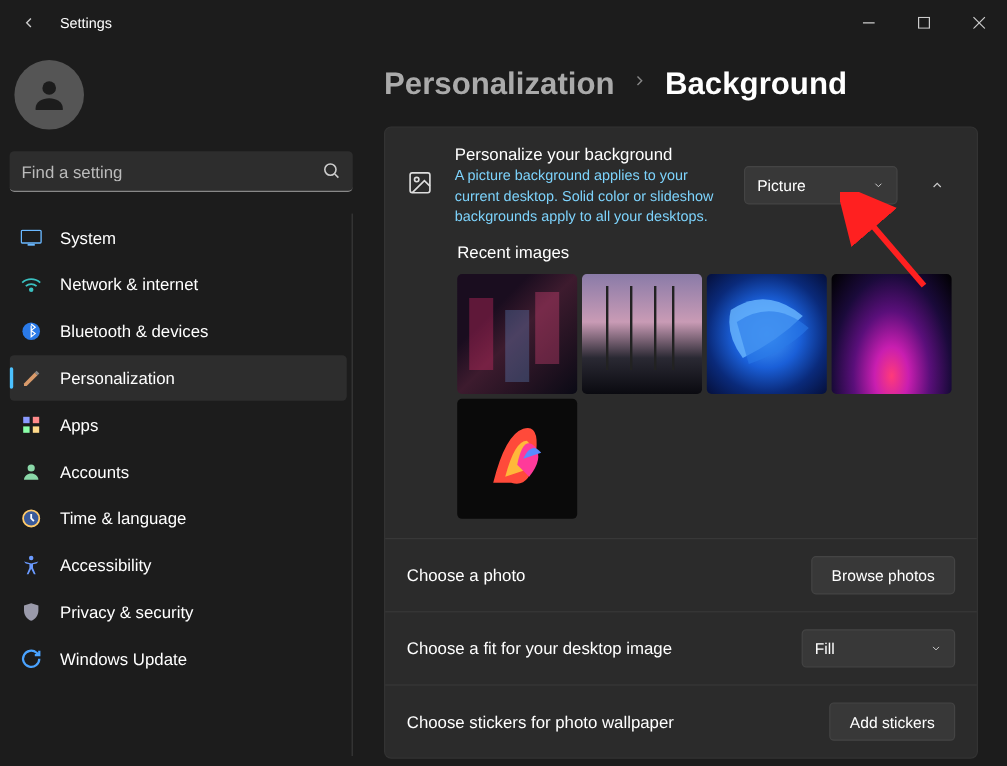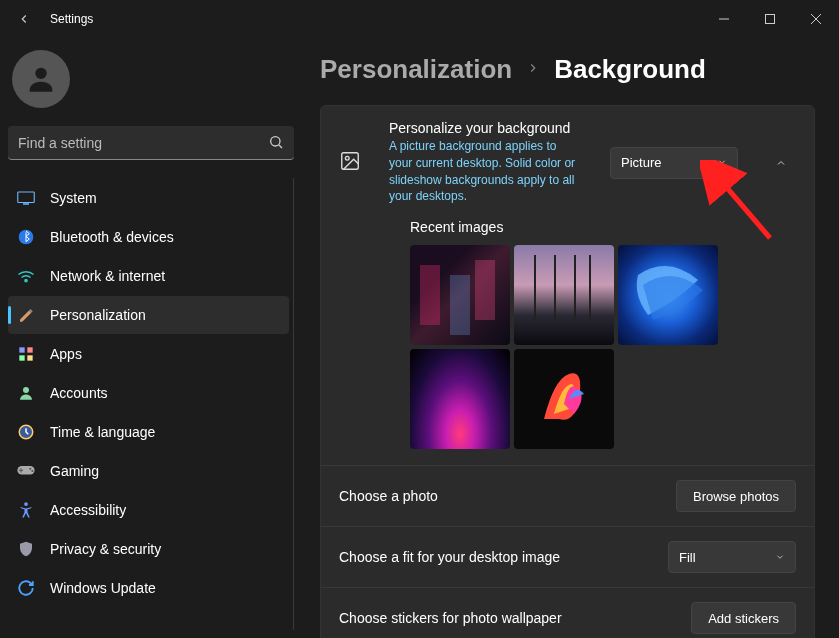--- a/index.html
+++ b/index.html
@@ -27,28 +27,28 @@
   .nav-item.active::before { content:""; position:absolute; left:0; top:10px; bottom:10px; width:3px; background:#4cc2ff; border-radius:2px; }
   .nav-icon { width:20px; height:20px; margin-right:14px; display:flex; align-items:center; justify-content:center; }
 
   .main { flex:1; padding:16px 24px 16px 20px; overflow-y:auto; }
   .breadcrumb { display:flex; align-items:center; gap:14px; margin-bottom:20px; }
   .bc-parent { font-size:26px; font-weight:600; color:#aaa; }
   .bc-sep { color:#888; }
   .bc-current { font-size:26px; font-weight:600; }
 
   .card { background:#2b2b2b; border:1px solid #333; border-radius:6px; margin-bottom:4px; }
-  .expander-head { display:flex; align-items:center; padding:14px 18px; gap:28px; }
+  .expander-head { display:flex; align-items:center; padding:14px 18px; gap:18px; }
   .exp-text { flex:1; }
   .exp-title { font-size:14px; }
   .exp-desc { font-size:12px; color:#7dd3fc; line-height:1.4; margin-top:2px; max-width:230px; }
   .dropdown { background:#383838; border:1px solid #444; border-radius:4px; height:32px; min-width:128px; display:flex; align-items:center; justify-content:space-between; padding:0 10px; font-size:13px; }
   .chev-btn { width:30px; height:30px; display:flex; align-items:center; justify-content:center; }
 
-  .recent { padding:0 18px 16px 89px; }
+  .recent { padding:0 18px 16px 60px; }
   .recent-title { font-size:14px; margin-bottom:10px; }
   .thumbs { display:flex; flex-wrap:wrap; gap:4px; }
   .thumb { width:100px; height:100px; border-radius:4px; background:#222; position:relative; overflow:hidden; }
 
   .row { display:flex; align-items:center; justify-content:space-between; padding:14px 18px; border-top:1px solid #383838; }
   .row-label { font-size:14px; }
   .btn { background:#383838; border:1px solid #444; border-radius:4px; height:32px; padding:11px 16px; font-size:13px; display:flex; align-items:center; color:#fff; }
 
   .arrow-annot { position:absolute; pointer-events:none; }
 </style>
@@ -104,36 +104,36 @@
           <span class="nav-icon">
             <svg width="18" height="14" viewBox="0 0 24 18" fill="#6ab8ff">
               <rect x="1" y="1" width="22" height="14" rx="1" fill="none" stroke="#6ab8ff" stroke-width="1.5"></rect>
               <rect x="8" y="16" width="8" height="2"></rect>
             </svg>
           </span>
           <span>System</span>
         </div>
         <div class="nav-item">
           <span class="nav-icon">
-            <svg width="16" height="18" viewBox="0 0 24 24">
-              <circle cx="12" cy="12" r="11" fill="#2a7ae8"></circle>
-              <path d="M12 5v14l5-4-5-4 5-4-5-4" fill="none" stroke="#fff" stroke-width="1.5"></path>
-            </svg>
-          </span>
-          <span>Bluetooth &amp; devices</span>
-        </div>
-        <div class="nav-item">
-          <span class="nav-icon">
             <svg width="18" height="14" viewBox="0 0 24 18" fill="none" stroke="#3ac0c0" stroke-width="2">
               <path d="M2 7 a15 15 0 0 1 20 0"></path>
               <path d="M6 11 a9 9 0 0 1 12 0"></path>
               <circle cx="12" cy="15" r="1.5" fill="#3ac0c0"></circle>
             </svg>
           </span>
           <span>Network &amp; internet</span>
+        </div>
+        <div class="nav-item">
+          <span class="nav-icon">
+            <svg width="16" height="18" viewBox="0 0 24 24">
+              <circle cx="12" cy="12" r="11" fill="#2a7ae8"></circle>
+              <path d="M12 5v14l5-4-5-4 5-4-5-4" fill="none" stroke="#fff" stroke-width="1.5"></path>
+            </svg>
+          </span>
+          <span>Bluetooth &amp; devices</span>
         </div>
         <div class="nav-item active">
           <span class="nav-icon">
             <svg width="18" height="18" viewBox="0 0 24 24">
               <path d="M4 18 L16 6 l3 3 L7 21 H4z" fill="#d89a6a"></path>
               <path d="M16 6l3 3 2-2-3-3z" fill="#888"></path>
             </svg>
           </span>
           <span>Personalization</span>
         </div>
@@ -159,31 +159,20 @@
         </div>
         <div class="nav-item">
           <span class="nav-icon">
             <svg width="18" height="18" viewBox="0 0 24 24" fill="none" stroke="#ffca6a" stroke-width="2">
               <circle cx="12" cy="12" r="9" fill="#3a5a9a" stroke="none"></circle>
               <circle cx="12" cy="12" r="9"></circle>
               <path d="M12 7v5l3 3" stroke="#fff"></path>
             </svg>
           </span>
           <span>Time &amp; language</span>
-        </div>
-        <div class="nav-item">
-          <span class="nav-icon">
-            <svg width="20" height="14" viewBox="0 0 28 18" fill="#aaa">
-              <rect x="2" y="2" width="24" height="12" rx="6"></rect>
-              <circle cx="20" cy="6" r="1.5" fill="#555"></circle>
-              <circle cx="23" cy="9" r="1.5" fill="#555"></circle>
-              <path d="M7 5v6M4 8h6" stroke="#555" stroke-width="1.5"></path>
-            </svg>
-          </span>
-          <span>Gaming</span>
         </div>
         <div class="nav-item">
           <span class="nav-icon">
             <svg width="18" height="18" viewBox="0 0 24 24" fill="#6a9aff">
               <circle cx="12" cy="4" r="2.5"></circle>
               <path d="M4 8l8 2 8-2-2 2-4 1v4l3 7h-2l-3-6-3 6H7l3-7v-4L6 10z"></path>
             </svg>
           </span>
           <span>Accessibility</span>
         </div>

